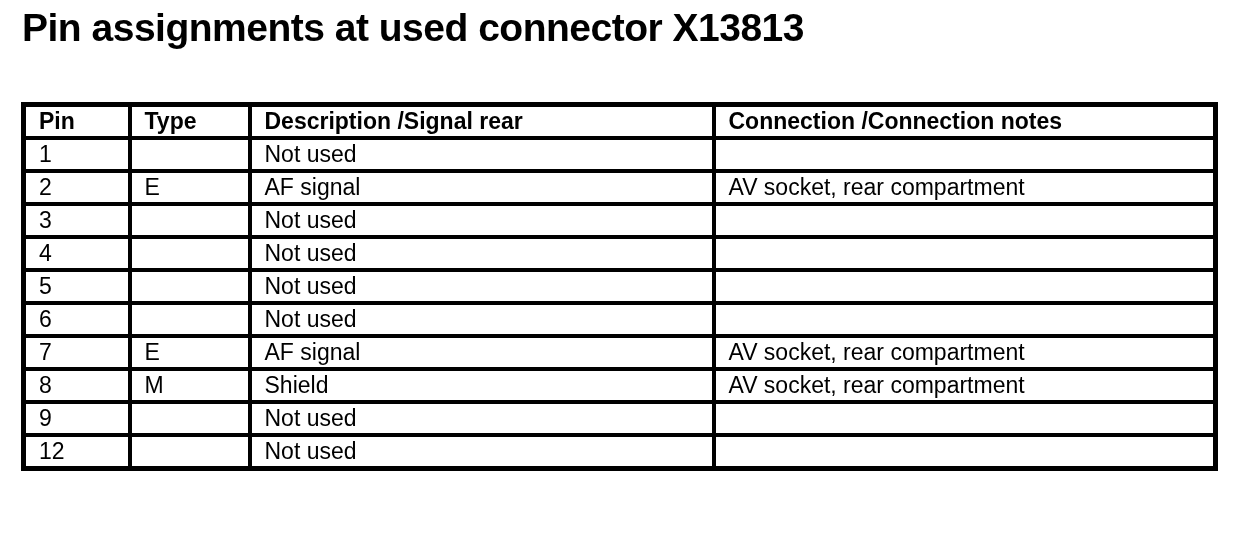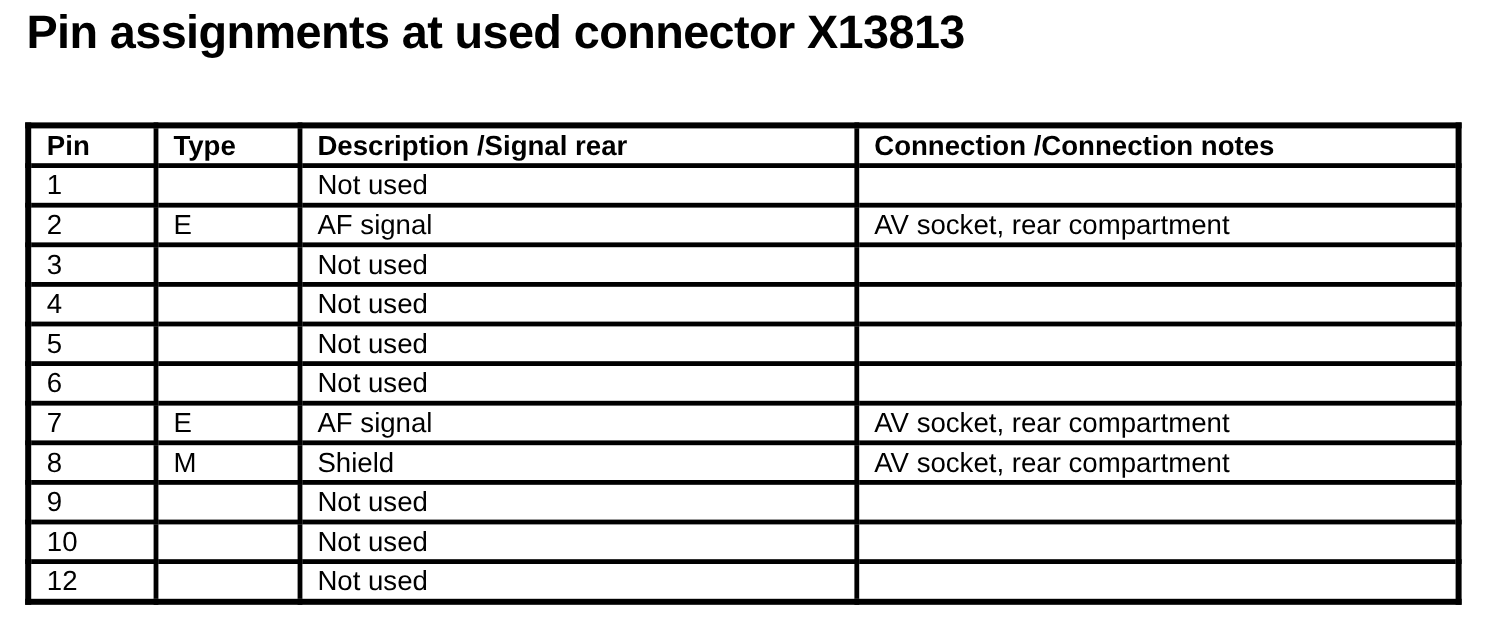--- a/index.html
+++ b/index.html
@@ -133,26 +133,20 @@
           <td>Shield</td>
           <td>AV socket, rear compartment</td>
         </tr>
         <tr>
           <td>9</td>
           <td></td>
           <td>Not used</td>
           <td></td>
         </tr>
         <tr>
-          <td>10</td>
-          <td></td>
-          <td>Not used</td>
-          <td></td>
-        </tr>
-        <tr>
           <td>12</td>
           <td></td>
           <td>Not used</td>
           <td></td>
         </tr>
       </tbody>
   </table>
 
 </div>
 

